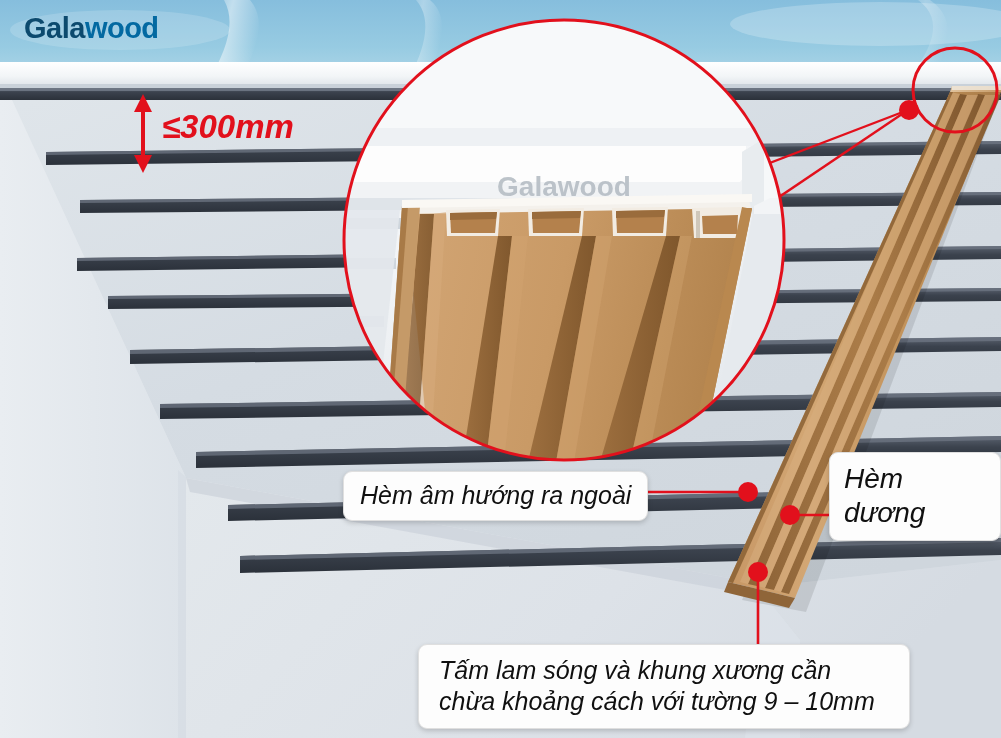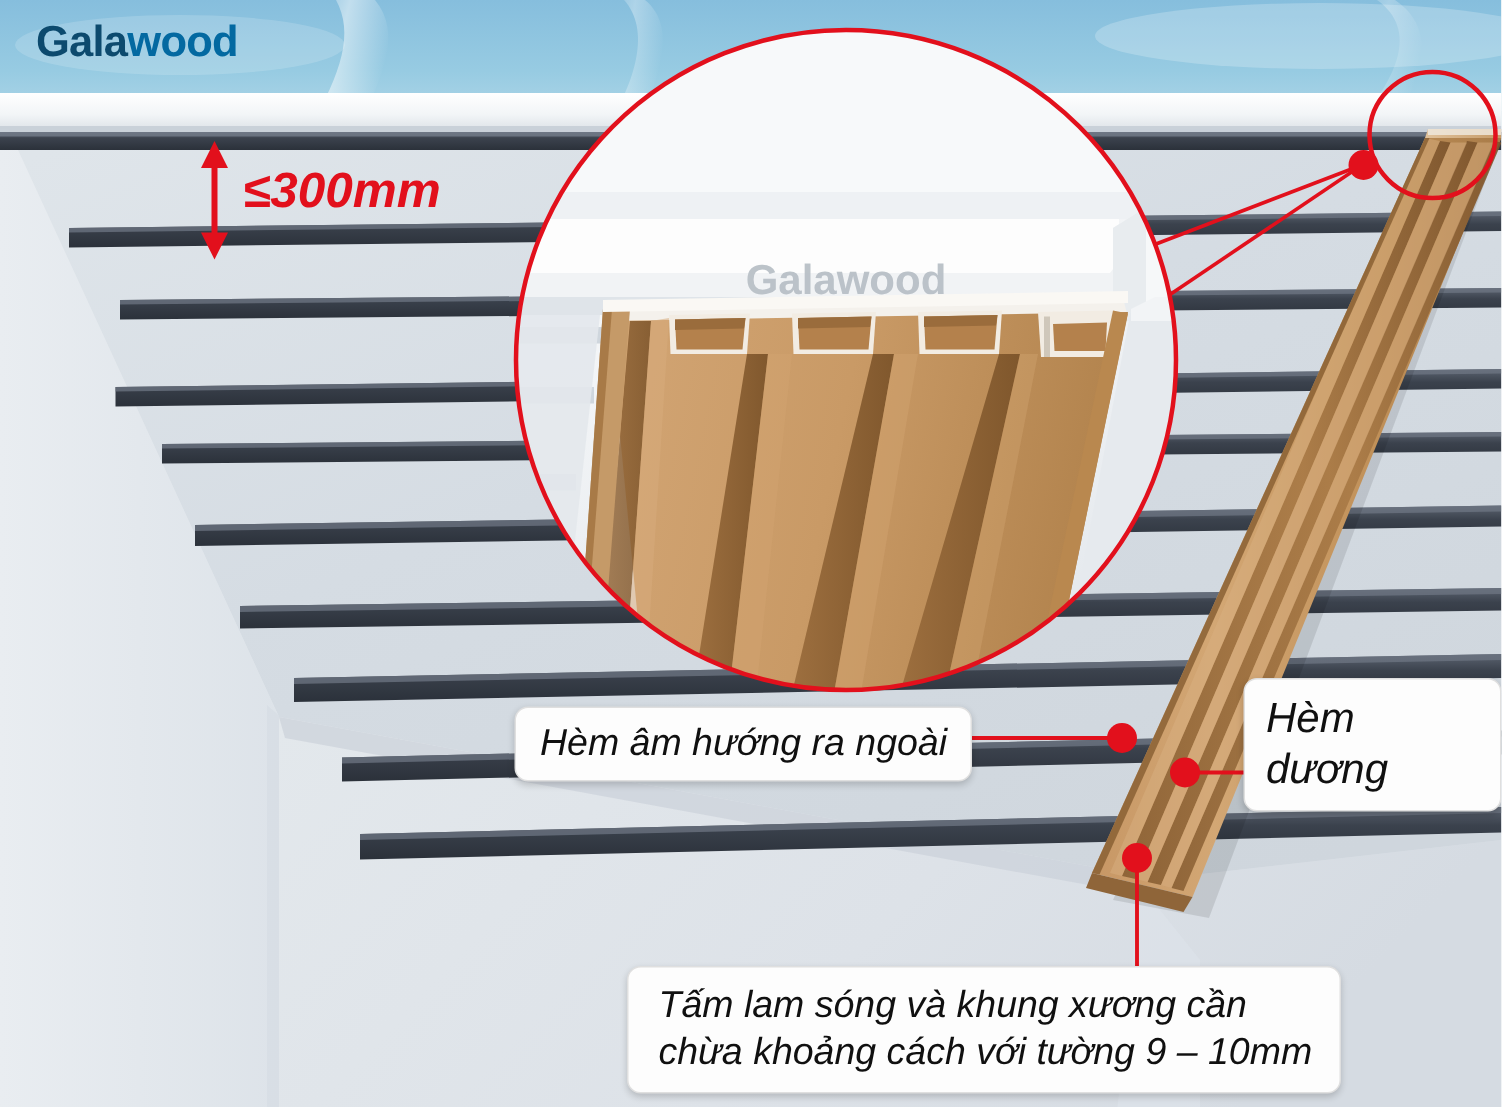--- a/index.html
+++ b/index.html
@@ -13,21 +13,21 @@
   .logo .g1{color:#0c4a6e;}
   .logo .g2{color:#0369a1;}
 
   
   .callout{position:absolute;background:#fdfdfd;border:1px solid #dfdfdf;border-radius:9px;
            box-shadow:0 2px 5px rgba(0,0,0,.18);z-index:35;
            font-style:italic;color:#101010;line-height:1.22;}
   .callout span{display:block;}
   #callout-hem-am{left:322px;top:471px;padding:8px 16px 9px 16px;font-size:25px;margin-left:21px;}
   #callout-hem-duong{left:829px;top:452px;padding:9px 14px 10px 14px;font-size:28px;}
-  #callout-khoang-cach{left:418px;top:644px;padding:10px 18px 12px 20px;font-size:25px;}
+  #callout-khoang-cach{left:418px;top:644px;padding:10px 34px 12px 20px;font-size:25px;}
 
   
   .dim-label{position:absolute;left:162px;top:108px;color:#e2101c;font-size:33px;
              font-weight:bold;font-style:italic;z-index:30;letter-spacing:0px;white-space:nowrap;}
 </style>
 </head>
 <body>
 
 <div id="stage">
 

